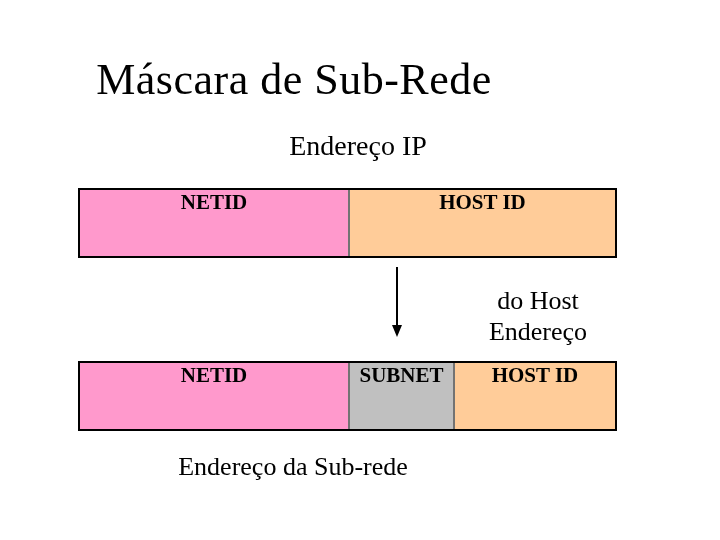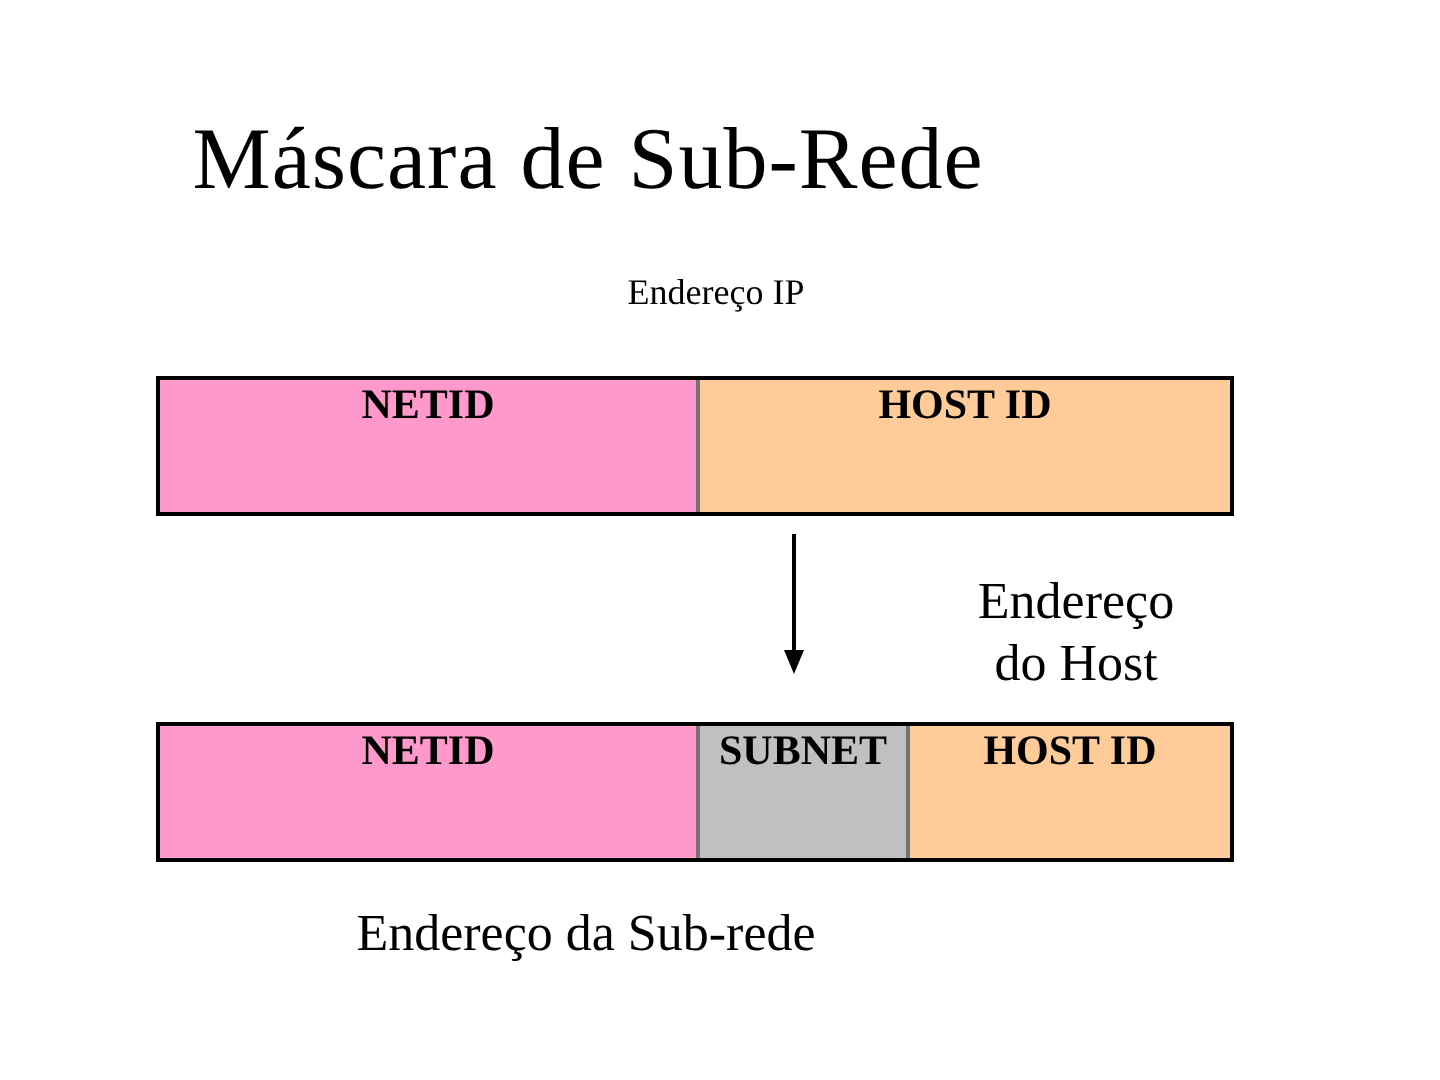--- a/index.html
+++ b/index.html
@@ -25,21 +25,21 @@
     font-size: 44px;
     line-height: 50px;
     letter-spacing: 0.5px;
   }
   .subtitle {
     position: absolute;
     left: 0;
     top: 132px;
     width: 716px;
     text-align: center;
-    font-size: 18px;
+    font-size: 28px;
     line-height: 28px;
   }
   .bar {
     position: absolute;
     left: 78px;
     width: 539px;
     height: 70px;
     display: flex;
     border: 2px solid #000000;
     box-sizing: border-box;
@@ -98,22 +98,22 @@
     </div>
   </div>
 
 
   <svg class="arrow" viewBox="0 0 32 76" xmlns="http://www.w3.org/2000/svg">
     <line x1="16" y1="3" x2="16" y2="63" stroke="#000000" stroke-width="2"></line>
     <polygon points="11,61 21,61 16,73" fill="#000000"></polygon>
   </svg>
 
   <div class="caption caption-host">
+    <div>do Host</div>
     <div>Endereço</div>
-    <div>do Host</div>
   </div>
 
   <div class="bar bar-subnet">
     <div class="seg seg-netid" style="background-color: rgb(255, 153, 204);">
       <span class="seg-label">NETID</span>
     </div>
     <div class="seg seg-subnet" style="background-color: rgb(192, 192, 192);">
       <span class="seg-label">SUBNET</span>
     </div>
     <div class="seg seg-hostid" style="background-color: rgb(255, 204, 153);">

